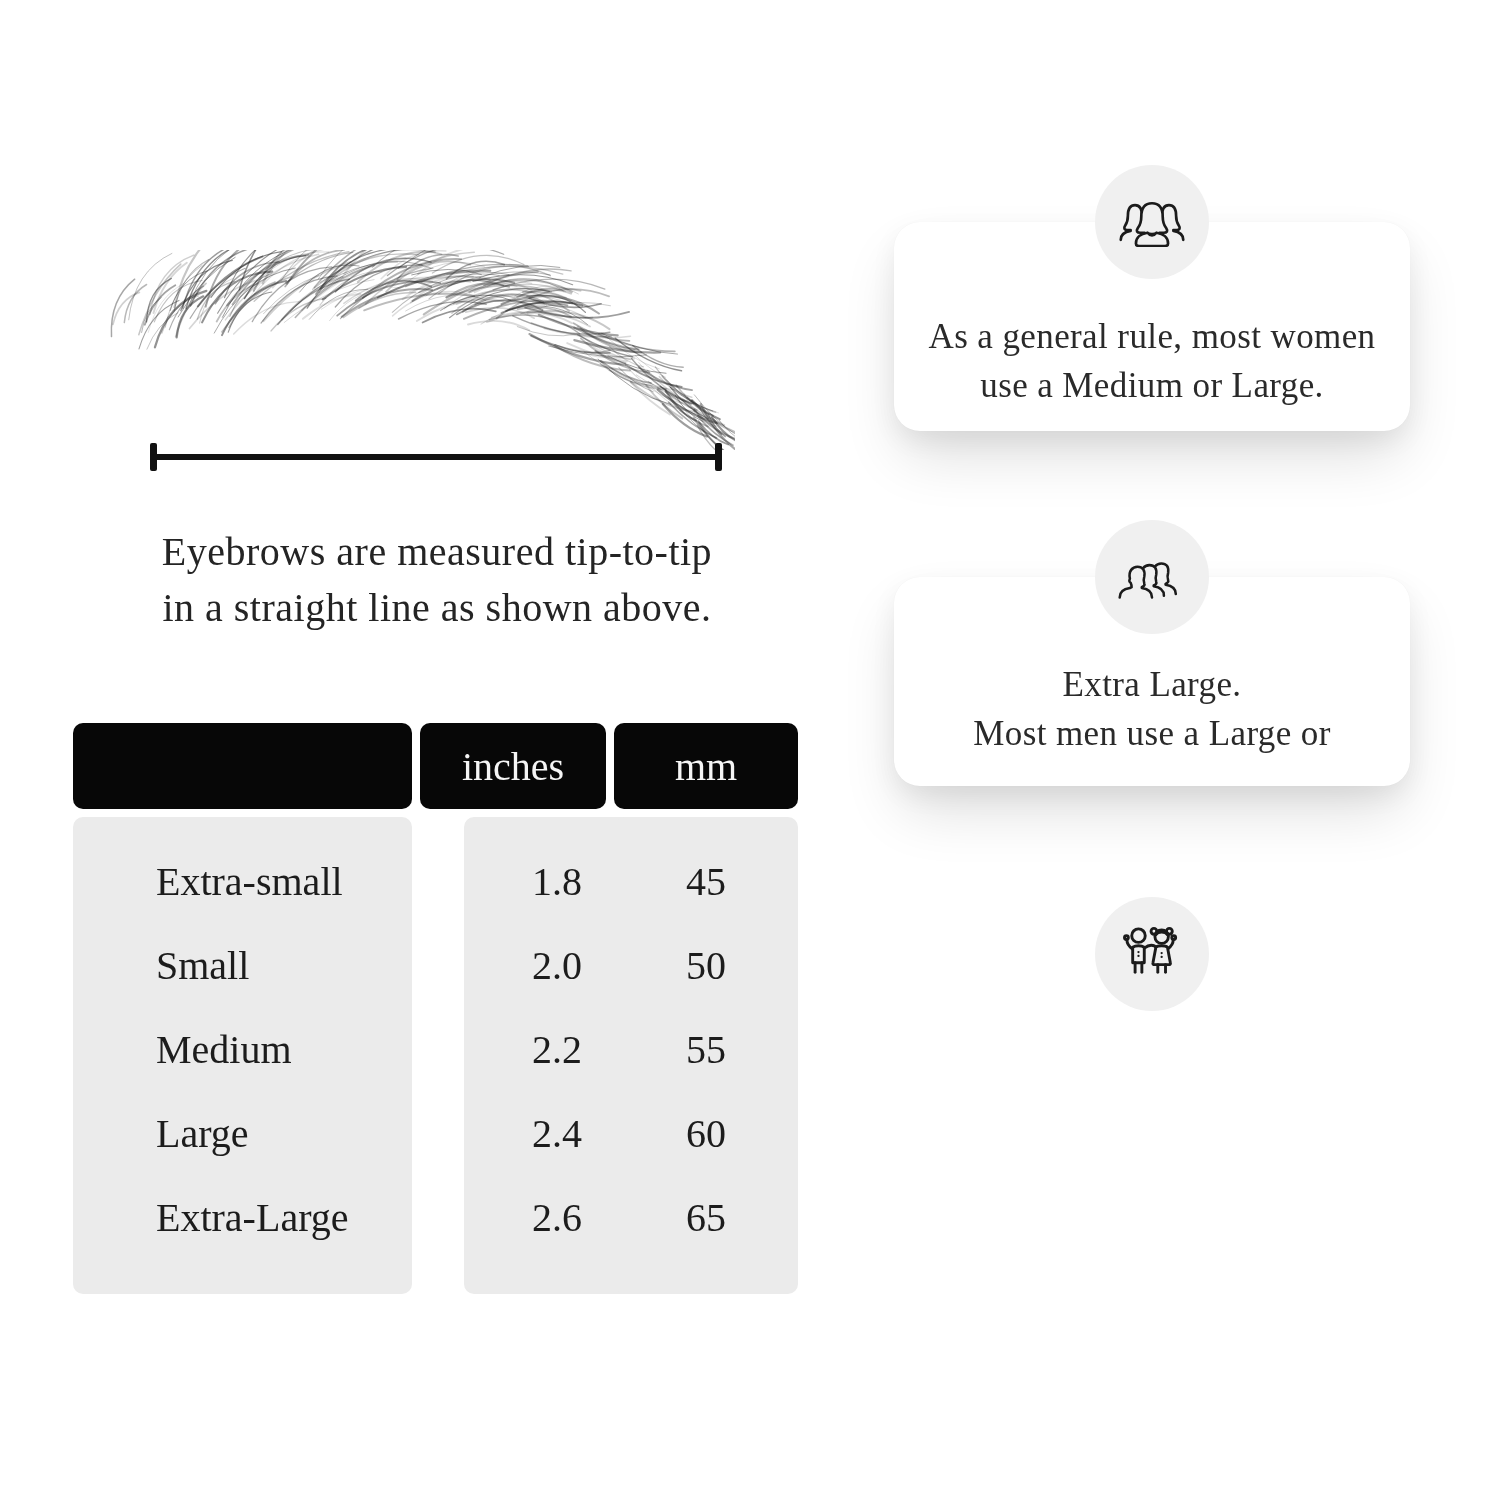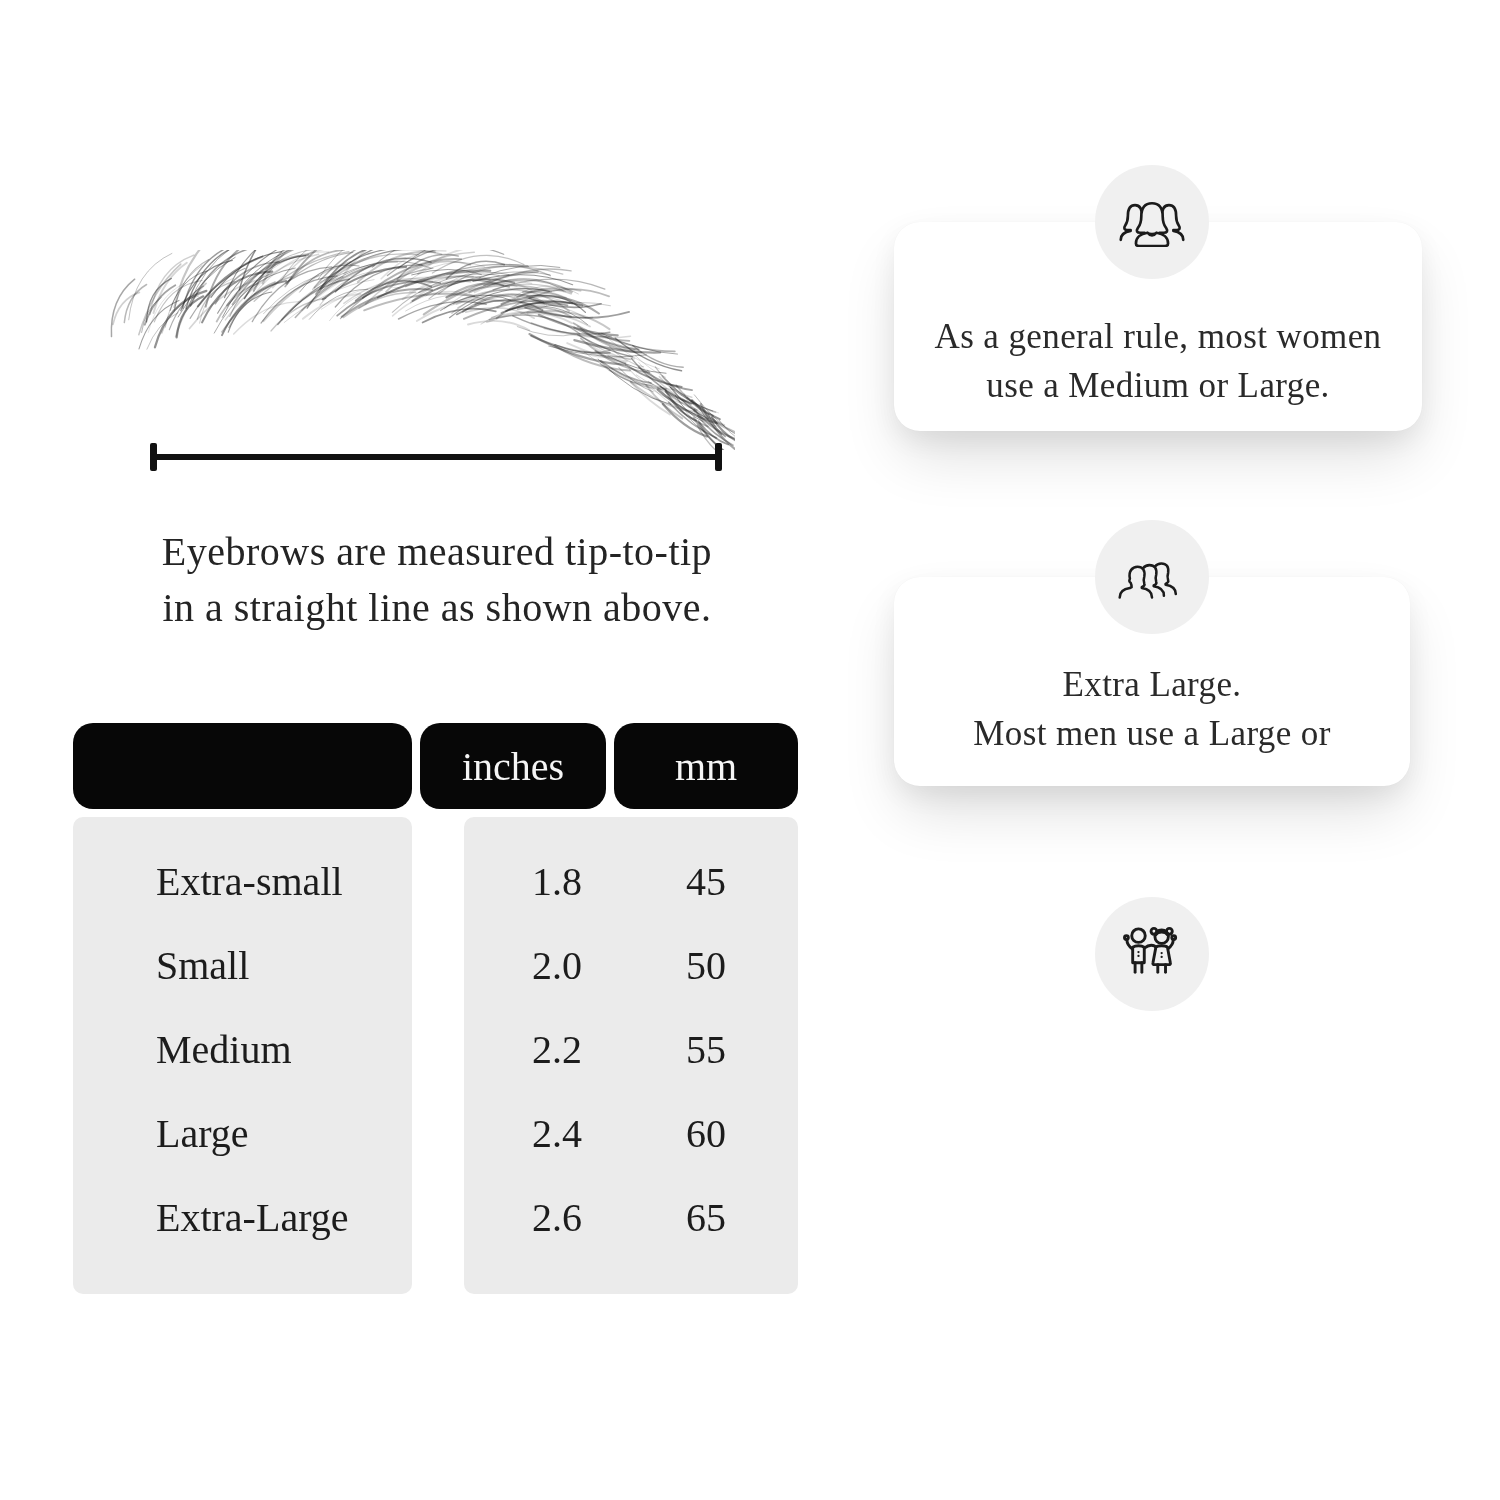--- a/index.html
+++ b/index.html
@@ -12,36 +12,36 @@
   .measure{position:absolute;left:150px;top:443px;width:572px;height:28px;}
   .measure .bar{position:absolute;left:2px;right:2px;top:11px;height:6px;background:#111;border-radius:2px;}
   .measure .tick{position:absolute;top:0;width:7px;height:28px;background:#111;border-radius:2px;}
   .measure .tick.l{left:0;}
   .measure .tick.r{right:0;}
   .caption{
     position:absolute;left:112px;top:524px;width:650px;text-align:center;
     font-size:40px;line-height:56px;color:#242424;letter-spacing:0.5px;
   }
   
-  .th{position:absolute;background:#070707;border-radius:20px;color:#f5f5f5;
+  .th{position:absolute;background:#070707;border-radius:10px;color:#f5f5f5;
       font-size:40px;display:flex;align-items:center;justify-content:center;}
   .th1{left:73px;top:723px;width:339px;height:86px;}
   .th2{left:420px;top:723px;width:186px;height:86px;}
   .th3{left:614px;top:723px;width:184px;height:86px;}
   .tcol{position:absolute;top:817px;height:477px;background:#ebebeb;border-radius:10px;
         padding-top:22px;box-sizing:border-box;font-size:40px;color:#1c1c1c;}
   .tcol1{left:73px;width:339px;}
   .tcol2{left:420px;width:186px;margin-left:44px;}
   .tcol3{left:614px;width:184px;}
   .cell{height:84px;display:flex;align-items:center;justify-content:center;}
   .tcol1 .cell{justify-content:flex-start;padding-left:83px;}
   
   .card{position:absolute;left:894px;width:516px;background:#ffffff;border-radius:26px;
         box-shadow:0 30px 60px -8px rgba(0,0,0,0.14),0 10px 26px rgba(0,0,0,0.06),0 0 1px rgba(0,0,0,0.06);}
-  .card1{top:222px;height:209px;padding-left:12px;}
+  .card1{top:222px;height:209px;}
   .card2{top:577px;height:209px;}
   .card3{top:954px;height:371px;}
   .circle{position:absolute;left:1095px;width:114px;height:114px;border-radius:50%;
           background:#f0f0f0;display:flex;align-items:center;justify-content:center;z-index:5;}
   .circ1{top:165px;}
   .circ2{top:520px;}
   .circ3{top:897px;}
   .card-text{position:absolute;left:10px;right:10px;text-align:center;
              font-size:35px;line-height:49px;color:#2a2a2a;letter-spacing:0.4px;}
   .ct1{top:90px;}

